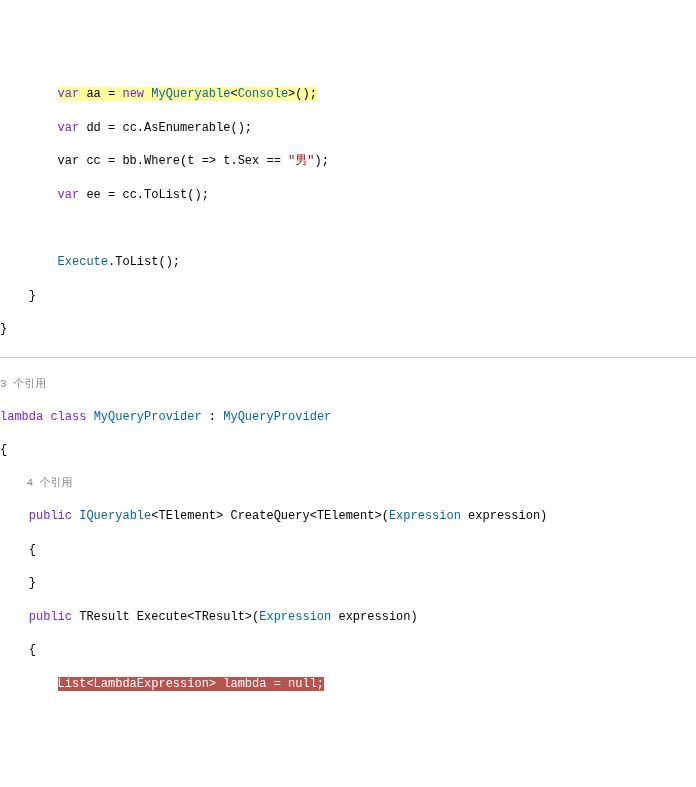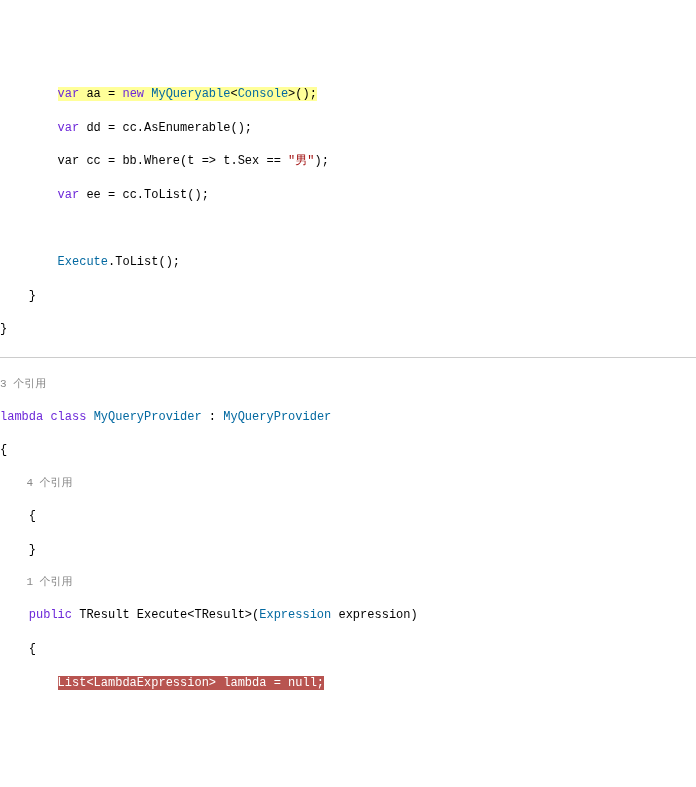--- a/index.html
+++ b/index.html
@@ -43,23 +43,23 @@
 <span class="line">        <span class="kw">var</span> ee = cc.ToList();</span>
 <span class="line"></span>
 <span class="line"><span>        </span><span class="type">Execute</span><span>.ToList();</span></span>
 <span class="line">    }</span>
 <span class="line">}</span>
 <hr class="hr-line">
 <span class="line ref-count">3 个引用</span>
 <span class="line"><span class="kw">lambda class </span><span class="type">MyQueryProvider</span><span> : </span><span class="type">MyQueryProvider</span></span>
 <span class="line">{</span>
 <span class="line ref-count">    4 个引用</span>
+<span class="line"><span class="kw">    public </span><span class="type">IQueryable</span><span>&lt;TElement&gt; CreateQuery&lt;TElement&gt;(</span><span class="type">Expression</span><span> expression)</span></span>
 <span class="line">    {</span>
 <span class="line">    }</span>
-<span class="line ref-count">    1 个引用</span>
 <span class="line"><span class="kw">    public </span>TResult Execute&lt;TResult&gt;(<span class="type">Expression</span><span> expression)</span></span>
 <span class="line">    {</span>
 <span class="line"><span>        </span><span class="hl-red">List&lt;LambdaExpression&gt; lambda = null;</span></span>
 
 
 
 
 
 
 

